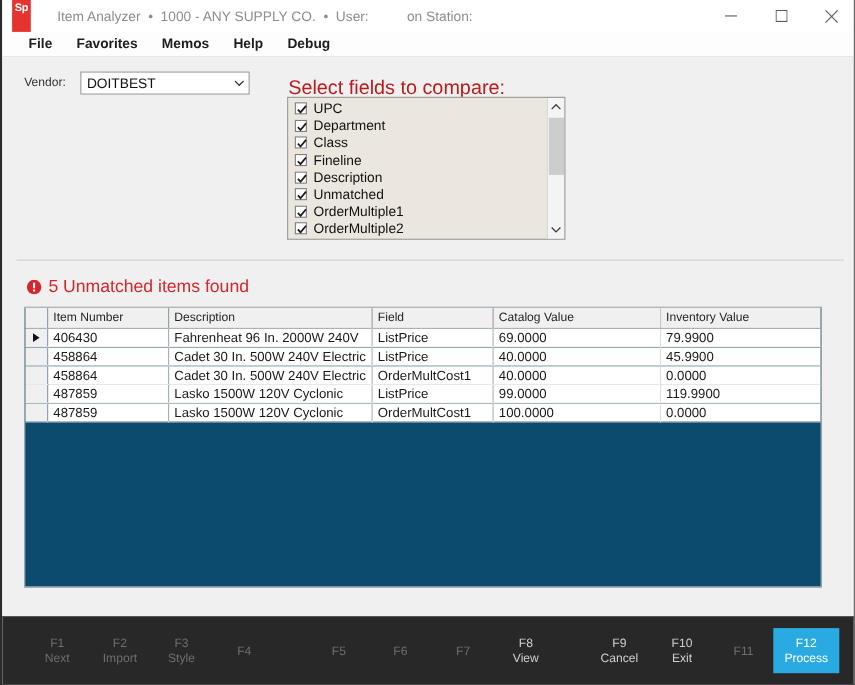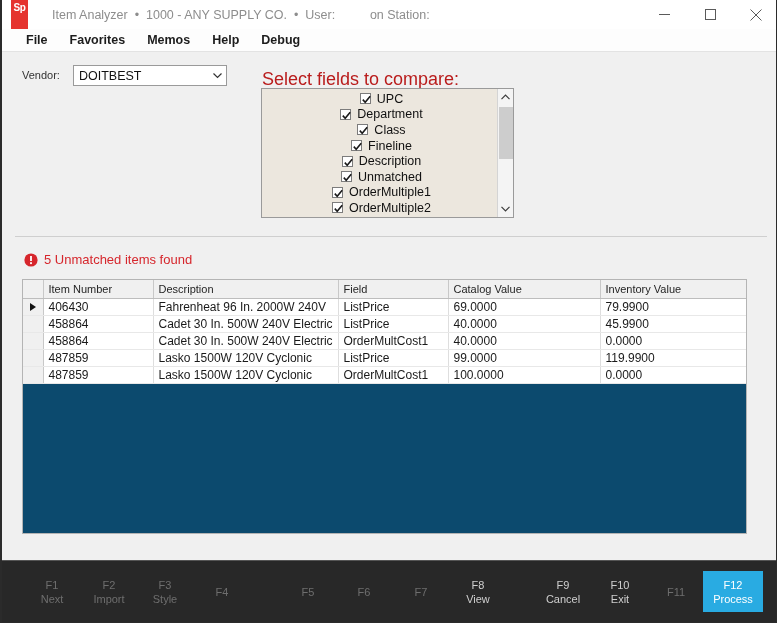--- a/index.html
+++ b/index.html
@@ -152,21 +152,20 @@
     position: absolute;
     left: 0; top: 0;
     width: 233px;
     padding: 2px 0 0 6px;
     box-sizing: border-box;
   }
   .field-row {
     height: 15.6px;
     display: flex;
     align-items: center;
-    justify-content: center;
   }
   .cb {
     width: 11px; height: 11px;
     background: #ffffff;
     border: 1px solid #7c7c7c;
     box-sizing: border-box;
     margin-right: 6px;
     position: relative;
     flex: 0 0 auto;
   }
@@ -212,21 +211,21 @@
     left: 22px; top: 252px;
     display: flex;
     align-items: center;
   }
   .warn-icon {
     width: 14px; height: 14px;
     flex: 0 0 auto;
     margin-right: 6px;
   }
   .warn-text {
-    font-size: 13px;
+    font-size: 16px;
     color: #d6262c;
     white-space: nowrap;
   }
 
   
   .grid {
     position: absolute;
     left: 20px; top: 279px;
     width: 725px; height: 255px;
     background: #0c4a6e;

